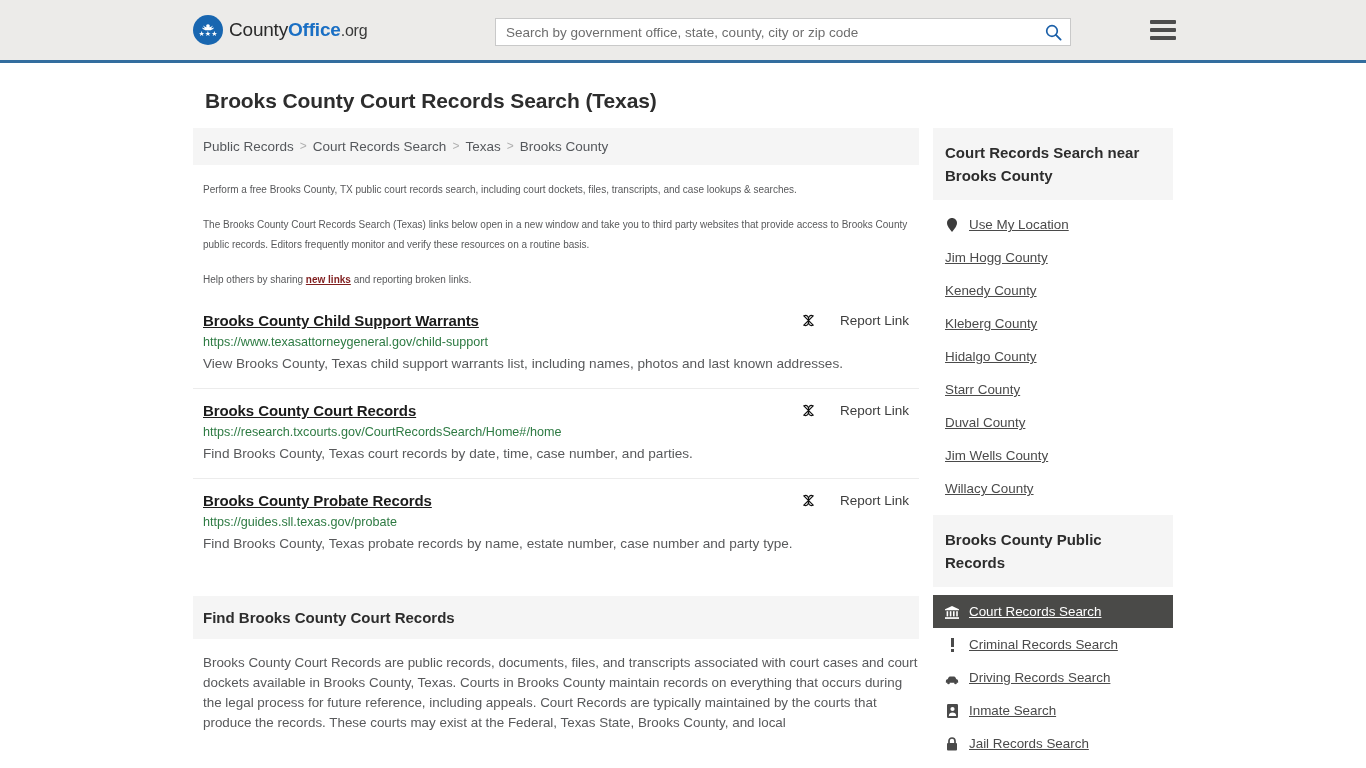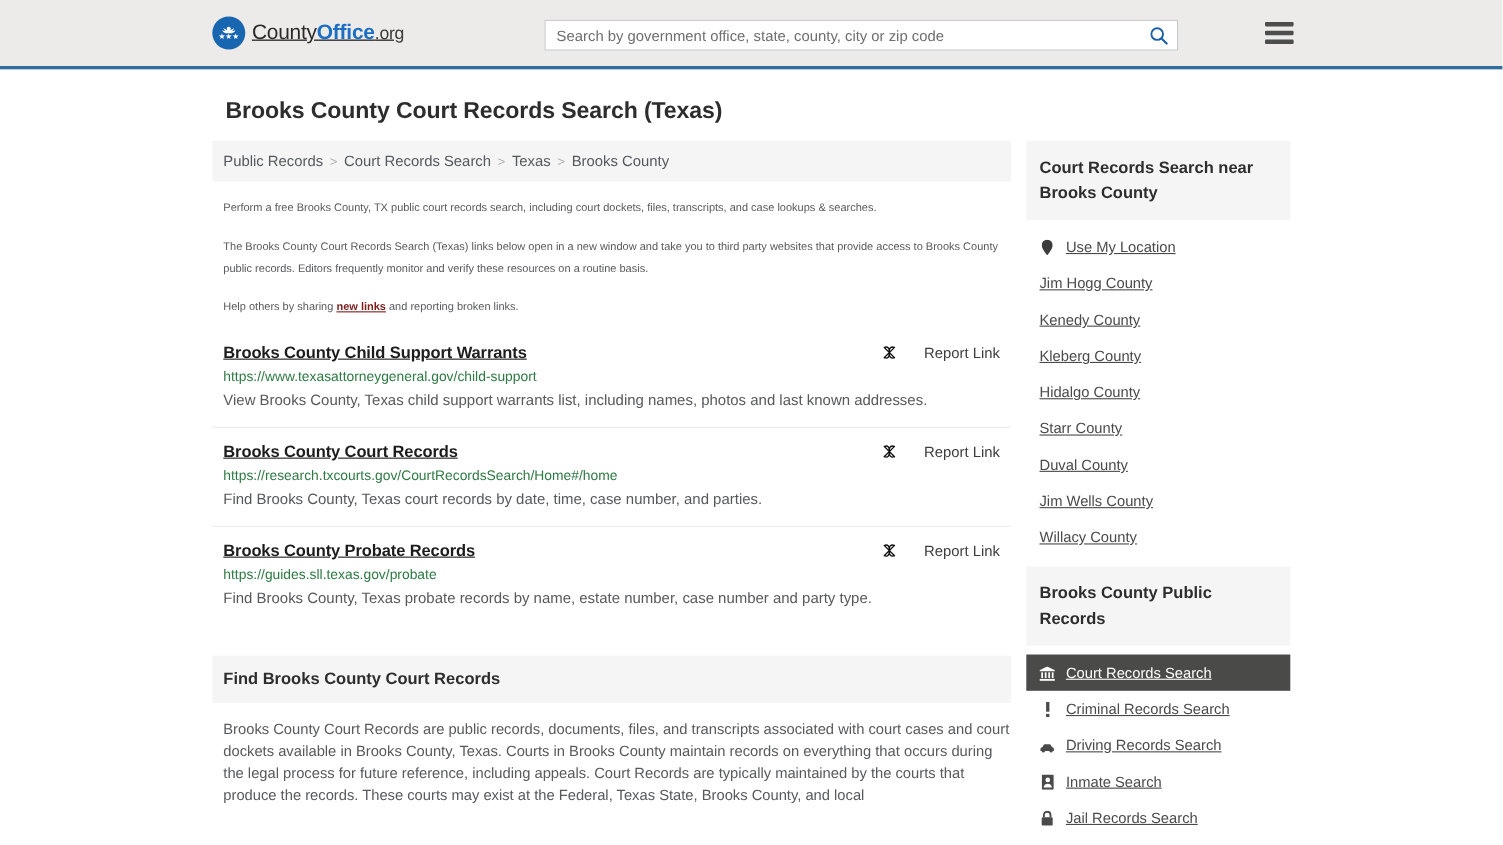--- a/index.html
+++ b/index.html
@@ -45,21 +45,20 @@
     font-size: 7px;
     color: #ffffff;
     line-height: 6px;
     letter-spacing: 0px;
     margin-top: -1px;
   }
   .logo-text {
     font-size: 19px;
     letter-spacing: -0.2px;
     white-space: nowrap;
-    text-decoration: underline;
   }
   .logo-text .c1 { color: #2a2a2a; }
   .logo-text .c2 { color: #1a6fc4; font-weight: bold; }
   .logo-text .c3 { color: #3a3a3a; font-size: 16px; }
 
   .search-wrap {
     position: absolute;
     left: 495px;
     top: 18px;
     width: 576px;
@@ -127,21 +126,20 @@
   .col-side { width: 240px; flex: none; }
 
   
   .breadcrumb {
     background: #f5f5f5;
     padding: 11px 10px;
     font-size: 13.5px;
     color: #55585c;
     display: flex;
     flex-wrap: wrap;
-    align-items: center;
     gap: 6px;
   }
   .breadcrumb a {
     color: #55585c;
     text-decoration: none;
     cursor: pointer;
   }
   .breadcrumb .sep { color: #b0b0b0; font-size: 12px; }
 
   

